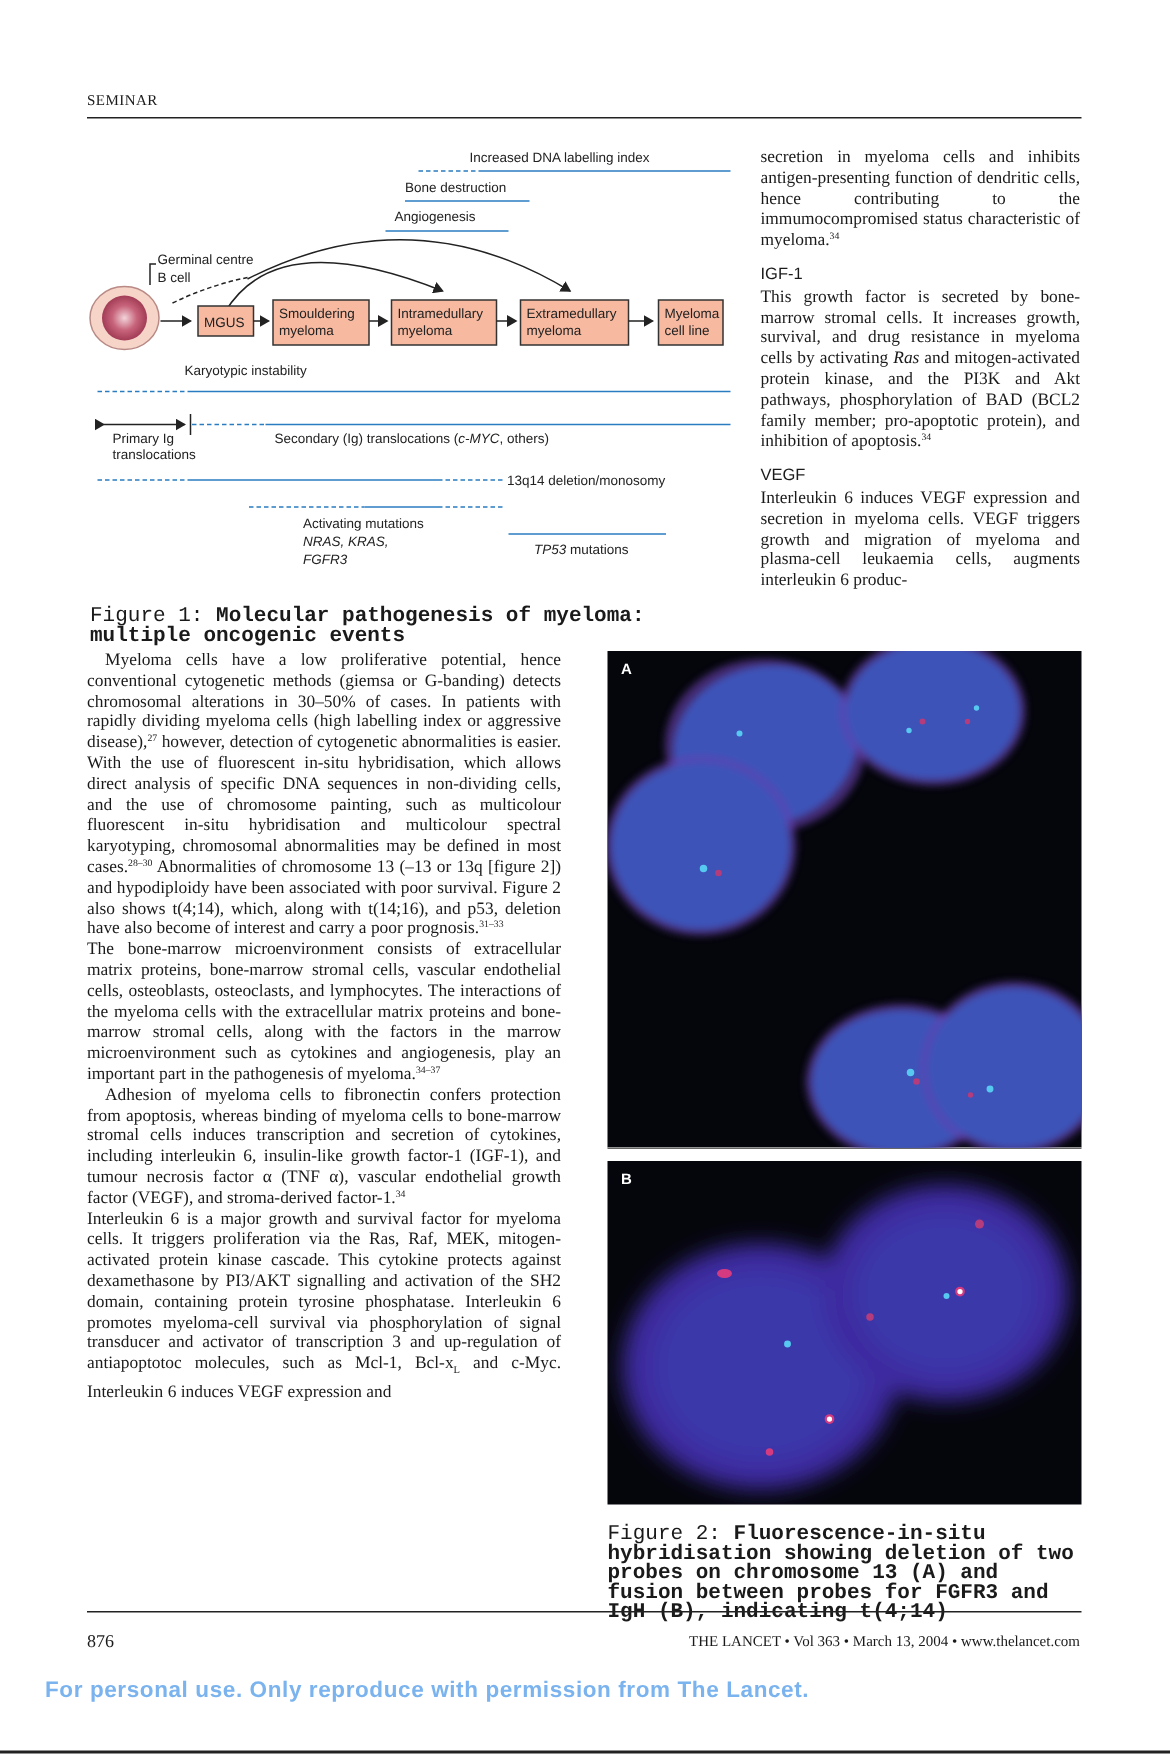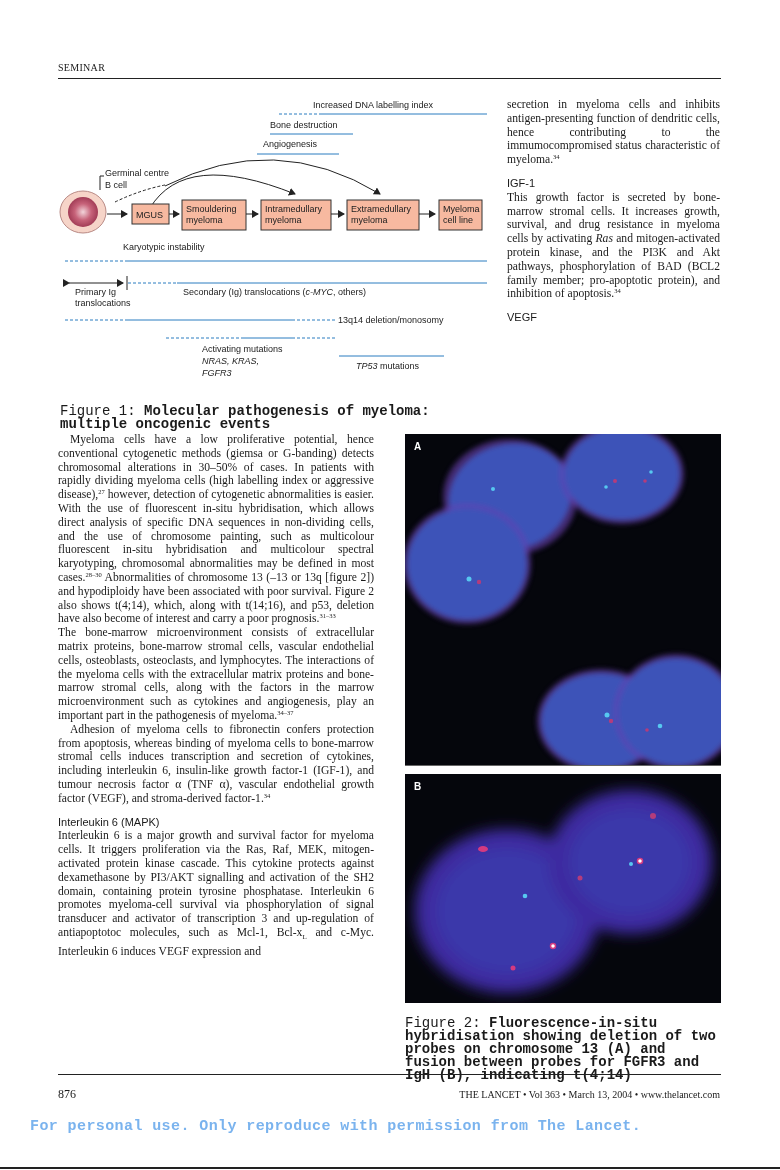--- a/index.html
+++ b/index.html
@@ -17,21 +17,21 @@
   .fig-caption { font-family:Liberation Mono, monospace; font-size:14px; line-height:13px; }
   .fig-caption b { font-weight:bold; }
   .diag-text { font-family:"Liberation Sans", sans-serif; font-size:9px; fill:#222; }
   .box { fill:#f7b9a0; stroke:#333; stroke-width:1; }
   .blue { stroke:#2a7cc0; stroke-width:1; fill:none; }
   .blue-dash { stroke:#2a7cc0; stroke-width:1; fill:none; stroke-dasharray:3,2; }
   .fish-panel { background:#05060c; }
   .panel-letter { color:#fff; font-family:"Liberation Sans", sans-serif; font-weight:bold; font-size:10px; }
   .footer-left { font-size:12px; }
   .footer-right { font-size:10px; }
-  .watermark { font-family:Liberation Mono, monospace; font-weight:bold; color:#7ab3ee; font-size:15px; letter-spacing:0.4px; }
+  .watermark { font-family:Liberation Sans, sans-serif; font-weight:bold; color:#7ab3ee; font-size:15px; letter-spacing:0.4px; }
 </style>
 </head>
 <body>
 
 <div class="abs section-label serif">SEMINAR</div>
 <div class="abs rule" style="left:58px; top:78px; width:663px;"></div>
 
 <svg class="abs" style="left:55px; top:90px;" width="440" height="320">
   <defs>
     <radialGradient id="cellGrad" cx="50%" cy="50%" r="50%">
@@ -118,27 +118,27 @@
   <text class="diag-text" x="301" y="279"><tspan font-style="italic">TP53</tspan><tspan> mutations</tspan></text>
 </svg>
 
 <div class="abs fig-caption" style="left:60px; top:405px; width:440px;"><span>Figure 1: </span><b>Molecular pathogenesis of myeloma: multiple oncogenic events</b></div>
 
 <div class="abs body-text" style="left:507px; top:98px; width:213px;">
   <p><span>secretion in myeloma cells and inhibits antigen-presenting function of dendritic cells, hence contributing to the immumocompromised status characteristic of myeloma.</span><sup>34</sup></p>
   <div class="subhead-italic">IGF-1</div>
   <p><span>This growth factor is secreted by bone-marrow stromal cells. It increases growth, survival, and drug resistance in myeloma cells by activating </span><i>Ras</i><span> and mitogen-activated protein kinase, and the PI3K and Akt pathways, phosphorylation of BAD (BCL2 family member; pro-apoptotic protein), and inhibition of apoptosis.</span><sup>34</sup></p>
   <div class="subhead-italic">VEGF</div>
+  <p>Interleukin 6 induces VEGF expression and secretion in myeloma cells. VEGF triggers growth and migration of myeloma and plasma-cell leukaemia cells, augments interleukin 6 produc-</p>
 </div>
 
 <div class="abs body-text" style="left:58px; top:433px; width:316px;">
   <p class="indent"><span>Myeloma cells have a low proliferative potential, hence conventional cytogenetic methods (giemsa or G-banding) detects chromosomal alterations in 30–50% of cases. In patients with rapidly dividing myeloma cells (high labelling index or aggressive disease),</span><sup>27</sup><span> however, detection of cytogenetic abnormalities is easier. With the use of fluorescent in-situ hybridisation, which allows direct analysis of specific DNA sequences in non-dividing cells, and the use of chromosome painting, such as multicolour fluorescent in-situ hybridisation and multicolour spectral karyotyping, chromosomal abnormalities may be defined in most cases.</span><sup>28–30</sup><span> Abnormalities of chromosome 13 (–13 or 13q [figure 2]) and hypodiploidy have been associated with poor survival. Figure 2 also shows t(4;14), which, along with t(14;16), and p53, deletion have also become of interest and carry a poor prognosis.</span><sup>31–33</sup></p>
   <p><span>The bone-marrow microenvironment consists of extracellular matrix proteins, bone-marrow stromal cells, vascular endothelial cells, osteoblasts, osteoclasts, and lymphocytes. The interactions of the myeloma cells with the extracellular matrix proteins and bone-marrow stromal cells, along with the factors in the marrow microenvironment such as cytokines and angiogenesis, play an important part in the pathogenesis of myeloma.</span><sup>34–37</sup></p>
   <p class="indent"><span>Adhesion of myeloma cells to fibronectin confers protection from apoptosis, whereas binding of myeloma cells to bone-marrow stromal cells induces transcription and secretion of cytokines, including interleukin 6, insulin-like growth factor-1 (IGF-1), and tumour necrosis factor α (TNF α), vascular endothelial growth factor (VEGF), and stroma-derived factor-1.</span><sup>34</sup></p>
-  <div class="subhead-italic">Interleukin 6 (MAPK)</div>
   <p><span>Interleukin 6 is a major growth and survival factor for myeloma cells. It triggers proliferation via the Ras, Raf, MEK, mitogen-activated protein kinase cascade. This cytokine protects against dexamethasone by PI3/AKT signalling and activation of the SH2 domain, containing protein tyrosine phosphatase. Interleukin 6 promotes myeloma-cell survival via phosphorylation of signal transducer and activator of transcription 3 and up-regulation of antiapoptotoc molecules, such as Mcl-1, Bcl-x</span><sub style="font-size:7px;">L</sub><span> and c-Myc. Interleukin 6 induces VEGF expression and</span></p>
 </div>
 
 <div class="abs fish-panel" style="left:405px; top:434px; width:316px; height:331px;">
   <div class="abs panel-letter" style="left:9px; top:7px;">A</div>
   <svg width="316" height="331">
     <defs>
       <filter id="blur1">
           <feGaussianBlur stdDeviation="2.5"></feGaussianBlur>
         </filter>

